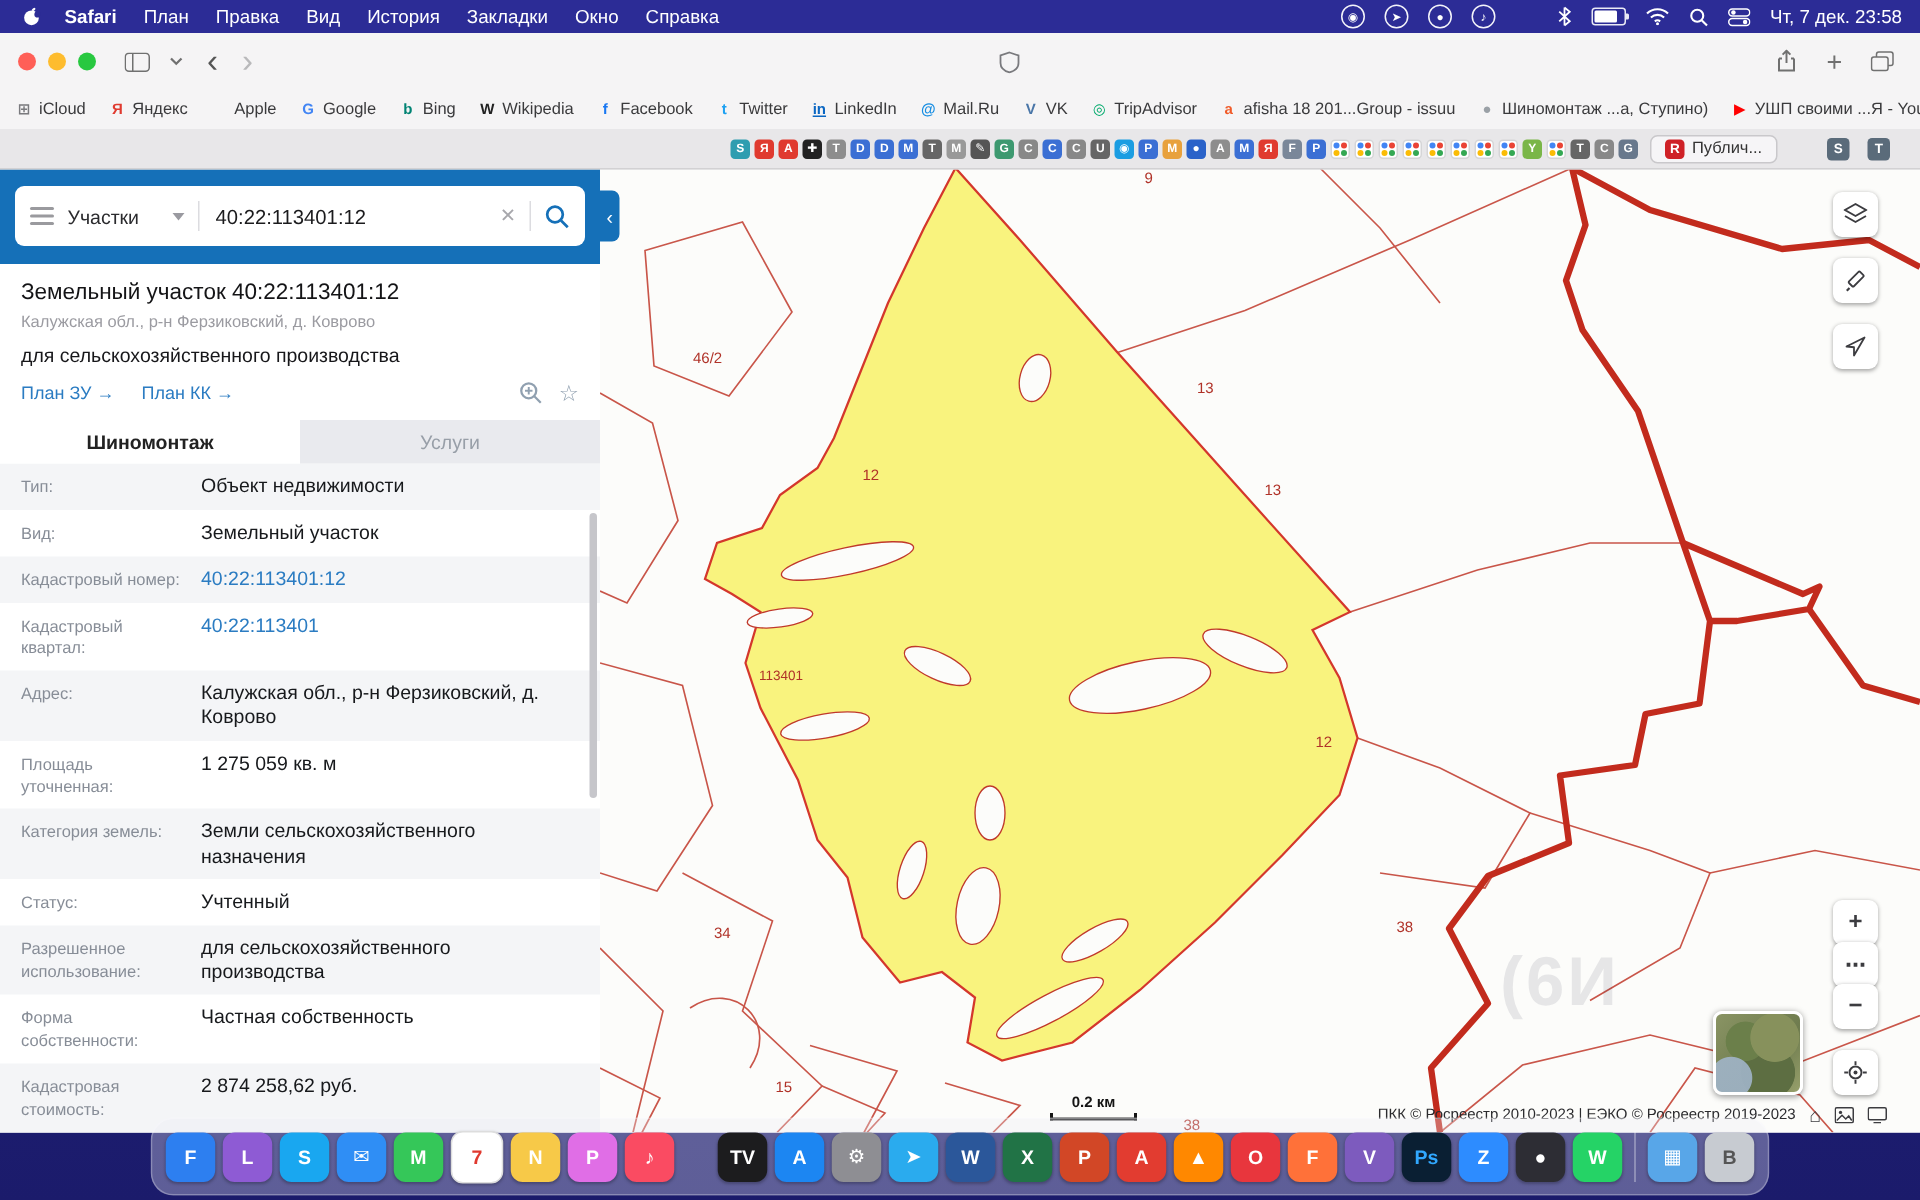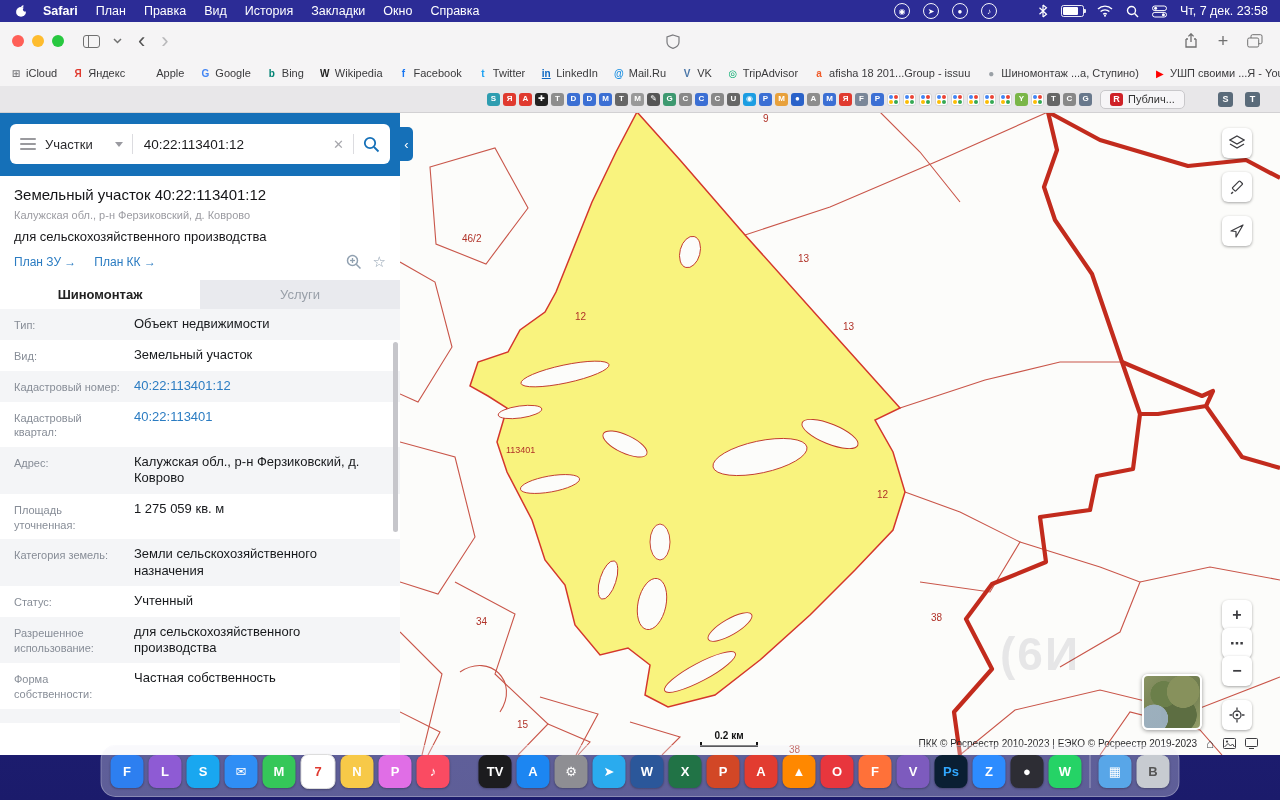--- a/index.html
+++ b/index.html
@@ -449,20 +449,24 @@
             <div class="rvalue">Учтенный</div>
           </div>
           <div class="row">
             <div class="rlabel">Разрешенное использование:</div>
             <div class="rvalue">для сельскохозяйственного производства</div>
           </div>
           <div class="row">
             <div class="rlabel">Форма собственности:</div>
             <div class="rvalue">Частная собственность</div>
           </div>
+          <div class="row">
+            <div class="rlabel">Кадастровая стоимость:</div>
+            <div class="rvalue">2 874 258,62 руб.</div>
+          </div>
           <div class="row"></div>
         </div>
       <div class="pscroll"></div>
     </aside>
 
     <div class="map">
       <svg class="base" width="880" height="643" viewBox="0 0 880 643">
         <rect width="880" height="643" fill="#fcfcfa"></rect>
 
         <g stroke="#c0392b" stroke-width="1.1" fill="none" opacity="0.85">

